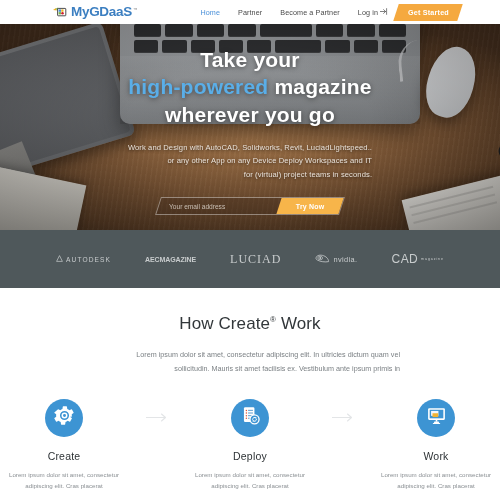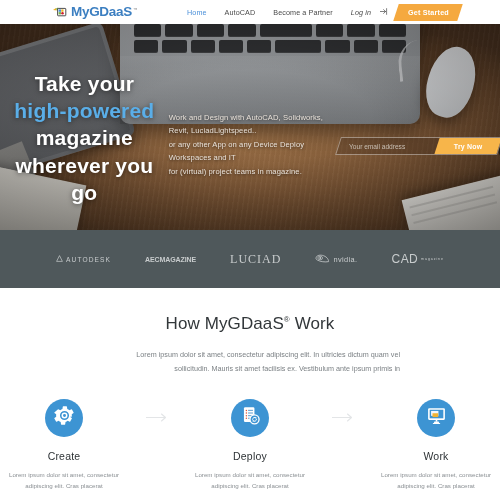--- a/index.html
+++ b/index.html
@@ -39,21 +39,21 @@
   }
   .nav {
     display: flex; align-items: center; gap: 18px;
     margin-left: auto; margin-right: 8px;
   }
   .nav a {
     font-size: 7.2px; color: #4a4a4a; text-decoration: none;
     white-space: nowrap; letter-spacing: .1px;
   }
   .nav a.active { color: #4a90d9; }
-  .login-link { display:flex; align-items:flex-start; gap:9px;font-style:italic; }
+  .login-link { display:flex; align-items:flex-start; gap:2px; }
   .login-arrow { display:block; }
   .btn-skew {
     background: #f5a93f; color: #fff;
     font-size: 7.2px; font-weight: bold;
     transform: skewX(-18deg);
     display: flex; align-items: center; justify-content: center;
     border: none; cursor: pointer; letter-spacing: .2px;
   }
   .btn-skew > span { transform: skewX(18deg); display:block; }
   .get-started {
@@ -154,32 +154,32 @@
   }
   .paper2 {
     position:absolute; left:-44px; bottom:26px; width:78px; height:50px;
     background: linear-gradient(150deg,#9b9a97,#7d7c79);
     transform: rotate(-22deg);
   }
 
   .hero-content {
     position: relative; z-index: 5;
     width:100%; height:100%;
-    display:flex; flex-direction:row; align-items:center;
+    display:flex; flex-direction:column; align-items:center;
     padding-top: 22px;
   }
   .hero-title {
     text-align:center; color:#ffffff;
     font-size: 21px; font-weight: bold; line-height: 1.30;
     letter-spacing: .2px;
     text-shadow: 0 1px 5px rgba(0,0,0,.5);
   }
   .hl { color:#5aaee8; }
   .hero-sub {
-    margin-top: 13px; text-align:left; color:#e9e2da;
+    margin-top: 13px; text-align:right; color:#e9e2da;
     font-size: 7.6px; line-height: 1.78; letter-spacing:.1px;
     text-shadow: 0 1px 3px rgba(0,0,0,.55);
   }
   .signup {
     margin-top: 16px; display:flex; align-items:stretch;
     width: 184px; height: 18px;
     transform: skewX(-18deg);
     border: 1px solid rgba(255,255,255,.40);
     background: rgba(60,40,26,.30);
   }
@@ -272,21 +272,21 @@
           <circle cx="10.5" cy="7.2" r="1.3" fill="#d0202e"></circle>
         </svg>
       </span>
       <span class="logo-text">
         <span>MyGDaaS</span><sup class="logo-tm">™</sup>
       </span>
     </div>
 
     <nav class="nav">
       <a href="#" class="active">Home</a>
-      <a href="#">AutoCAD</a>
+      <a href="#">Partner</a>
       <a href="#">Become a Partner</a>
       <a href="#" class="login-link">
         <span>Log in</span>
         <span class="login-arrow">
           <svg width="8" height="7" viewBox="0 0 8 7">
             <path d="M0 3.5 H5.4 M3.6 1.6 L5.6 3.5 L3.6 5.4" stroke="#4a4a4a" stroke-width="0.7" fill="none" stroke-linecap="round" stroke-linejoin="round"></path>
             <path d="M6.6 0.6 V6.4" stroke="#4a4a4a" stroke-width="0.7" stroke-linecap="round"></path>
           </svg>
         </span>
       </a>
@@ -347,21 +347,21 @@
     <div class="hero-content">
       <h1 class="hero-title">
         <span>Take your</span><br>
         <span class="hl">high-powered</span><span> magazine</span><br>
         <span>wherever you go</span>
       </h1>
 
       <p class="hero-sub">
         <span>Work and Design with AutoCAD, Solidworks, Revit, LuciadLightspeed..</span><br>
         <span>or any other App on any Device Deploy Workspaces and IT</span><br>
-        <span>for (virtual) project teams in magazine.</span>
+        <span>for (virtual) project teams in seconds.</span>
       </p>
 
       <form class="signup">
         <input type="text" placeholder="Your email address" style="">
         <button class="try-now-hero">
           <span>Try Now</span>
         </button>
       </form>
     </div>
   </section>
@@ -399,21 +399,21 @@
     <div class="plogo plogo-cad">
       <span class="big">CAD</span>
       <span class="small">magazine</span>
     </div>
 
   </section>
 
   <section class="how">
 
     <h2 class="how-title">
-      <span>How MyGDaaS</span><sup>®</sup><span> Work</span>
+      <span>How Create</span><sup>®</sup><span> Work</span>
     </h2>
 
     <p class="how-sub">
       <span>Lorem ipsum dolor sit amet, consectetur adipiscing elit. In ultricies dictum quam vel</span>
       <span>sollicitudin. Mauris sit amet facilisis ex. Vestibulum ante ipsum primis in</span>
     </p>
 
     <div class="features">
 
       <div class="feature">

